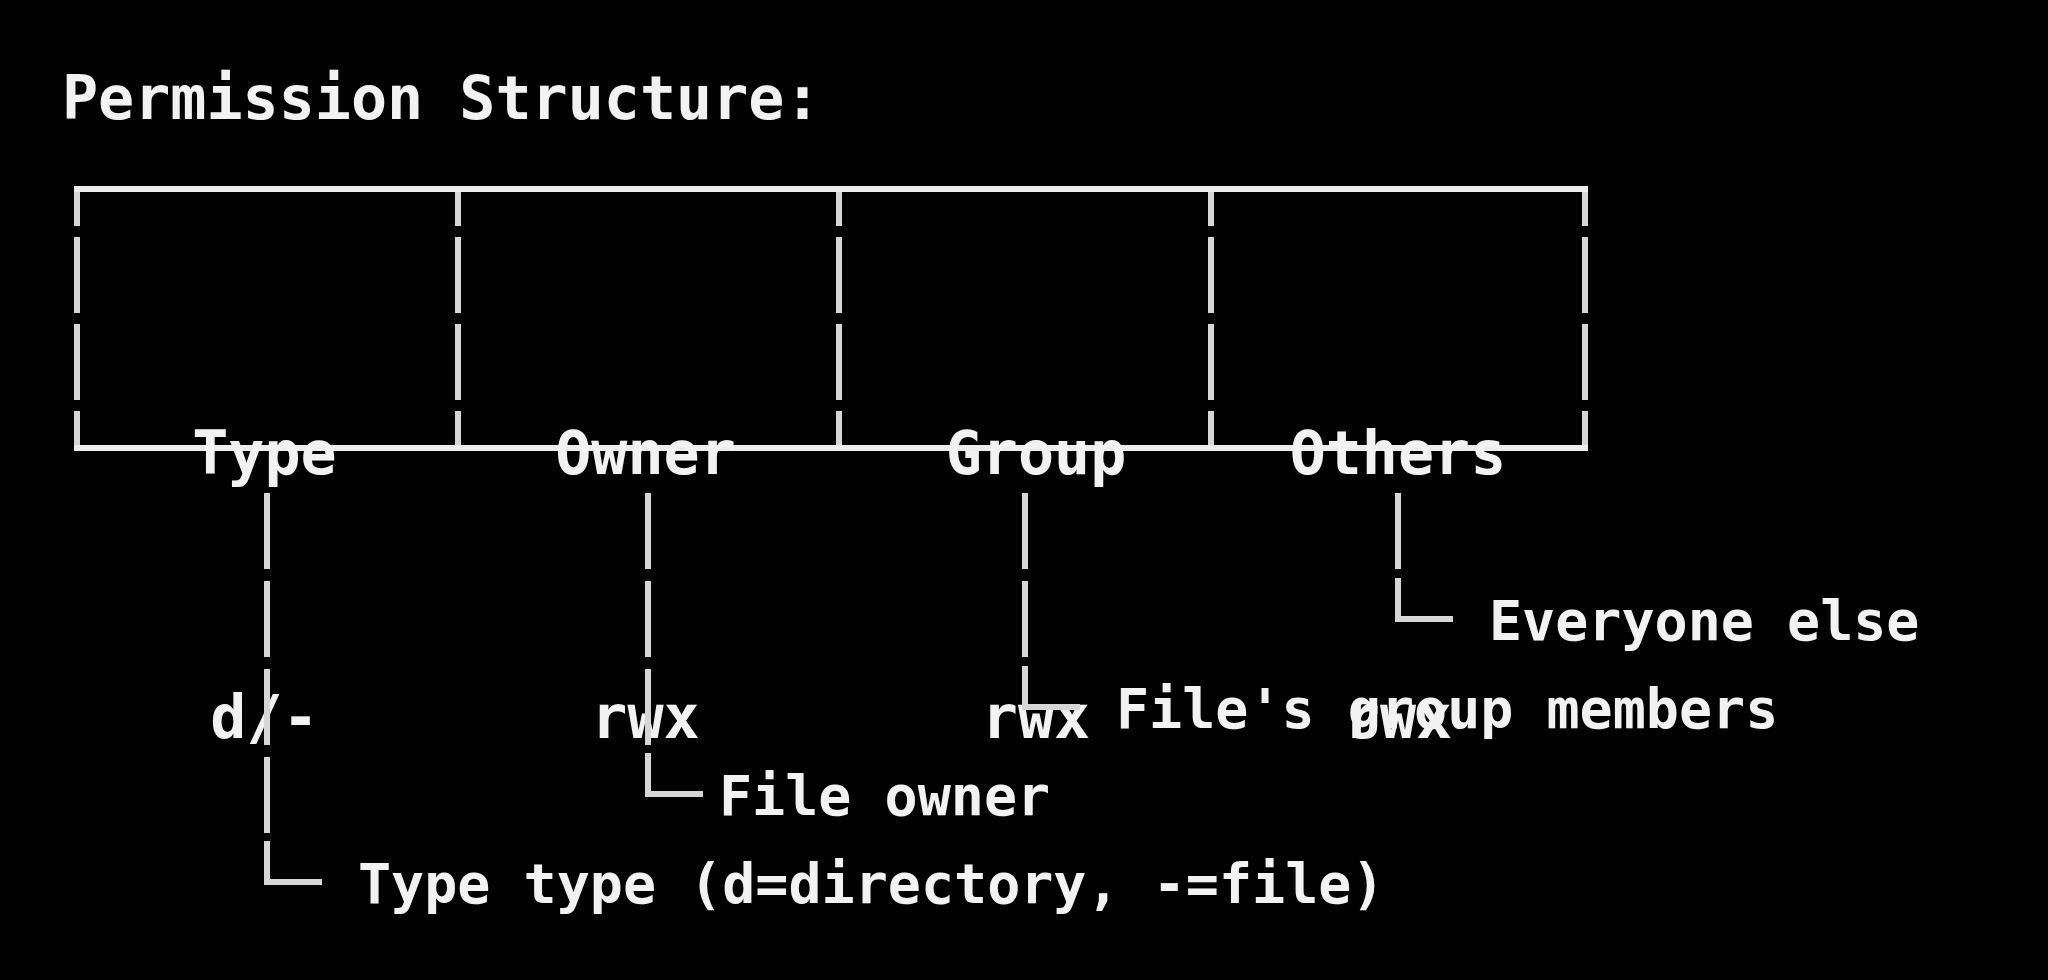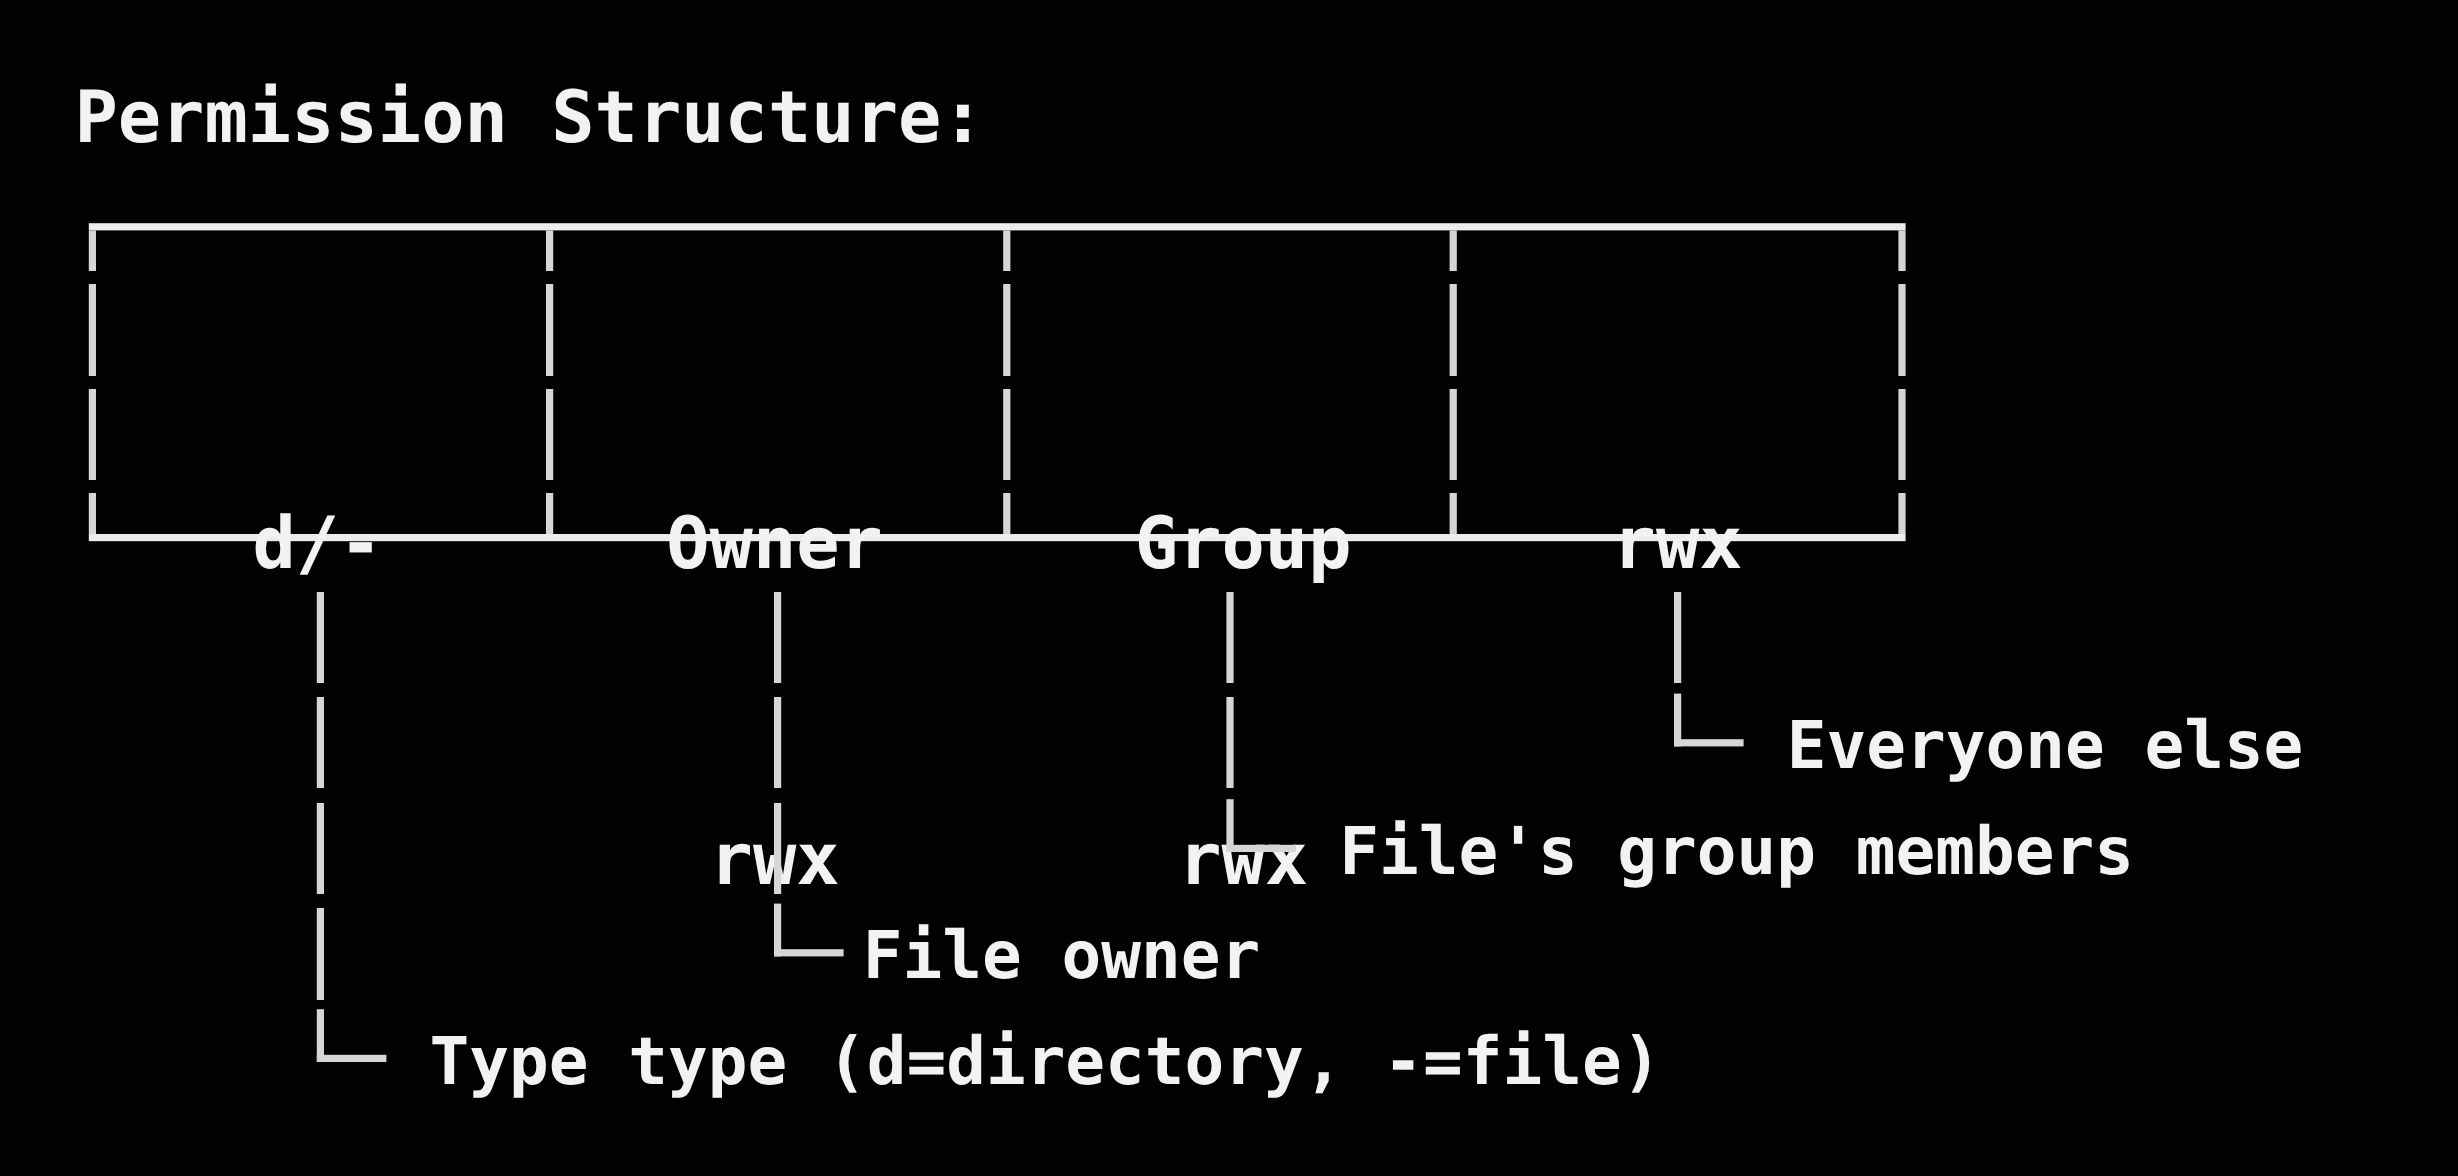--- a/index.html
+++ b/index.html
@@ -91,31 +91,33 @@
   <div class="title">Permission Structure:</div>
 
   <div class="perm-box">
     <div class="vline" style="left:0"></div>
     <div class="vline" style="left:381px"></div>
     <div class="vline" style="left:762px"></div>
     <div class="vline" style="left:1134px"></div>
     <div class="vline" style="left:1508px"></div>
 
     <div class="cell" style="left:0;width:381px">
+      <div>Type</div>
       <div>d/-</div>
     </div>
     <div class="cell" style="left:381px;width:381px">
       <div>Owner</div>
       <div>rwx</div>
     </div>
     <div class="cell" style="left:776px;width:372px">
       <div>Group</div>
       <div>rwx</div>
     </div>
     <div class="cell" style="left:1134px;width:380px">
+      <div>Others</div>
       <div>rwx</div>
     </div>
   </div>
 
   <div class="dashline" style="left:264px;top:493px;height:348px"></div>
   <div class="elbow" style="left:264px;top:841px"></div>
   <div class="note" style="left:358px;top:840px">Type type (d=directory, -=file)</div>
 
   <div class="dashline" style="left:645px;top:493px;height:260px"></div>
   <div class="elbow" style="left:645px;top:753px"></div>

